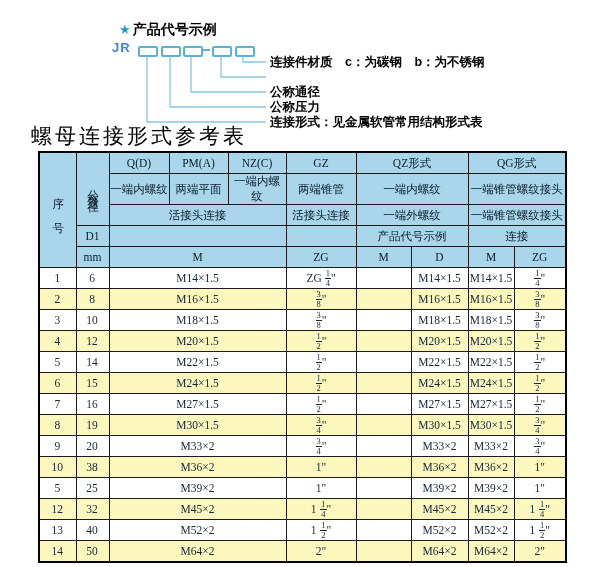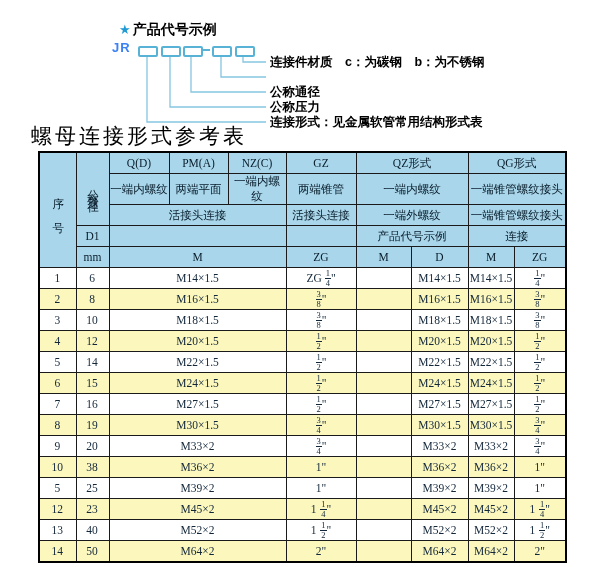--- a/index.html
+++ b/index.html
@@ -230,21 +230,21 @@
         <td><span class="intpart">25</span></td>
         <td colspan="3">M39×2</td>
         <td>1"</td>
         <td></td>
         <td>M39×2</td>
         <td>M39×2</td>
         <td>1"</td>
       </tr>
       <tr class="alt">
         <td><span class="intpart">12</span></td>
-        <td><span class="intpart">23</span></td>
+        <td><span class="intpart">32</span></td>
         <td colspan="3">M45×2</td>
         <td><span class="intpart">1</span> <span class="frac"><span class="num">1</span><span class="den">4</span></span>"</td>
         <td></td>
         <td>M45×2</td>
         <td>M45×2</td>
         <td><span class="intpart">1</span> <span class="frac"><span class="num">1</span><span class="den">4</span></span>"</td>
       </tr>
       <tr>
         <td><span class="intpart">13</span></td>
         <td><span class="intpart">40</span></td>

